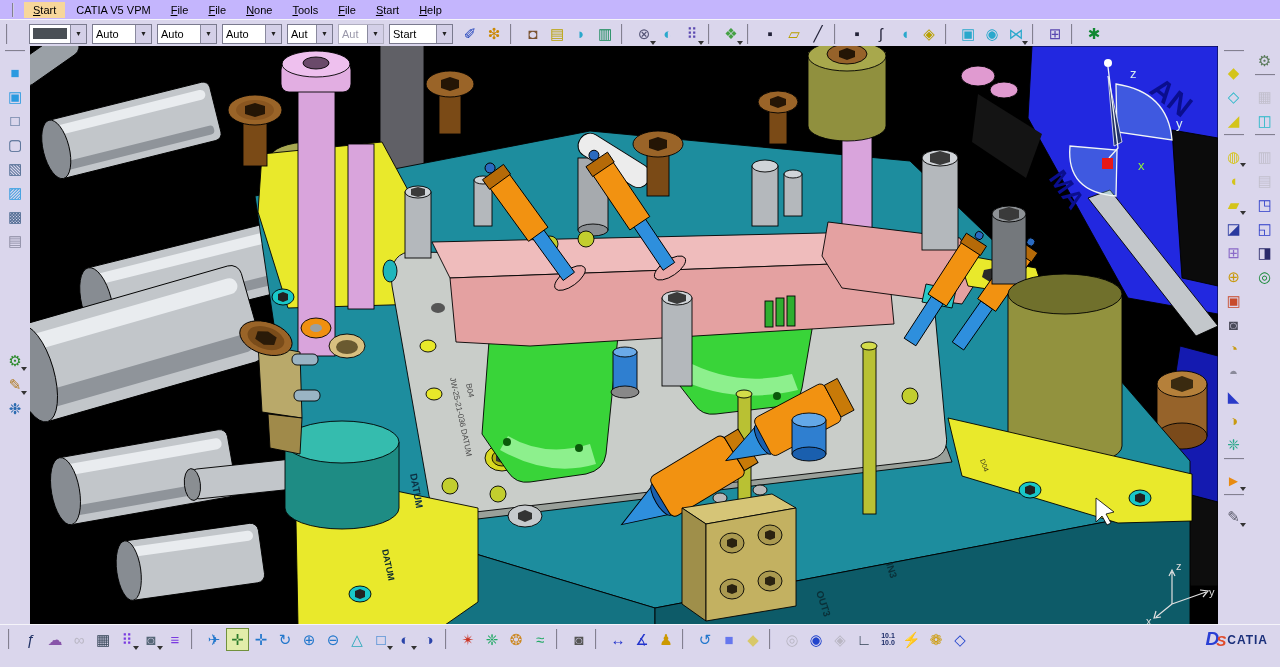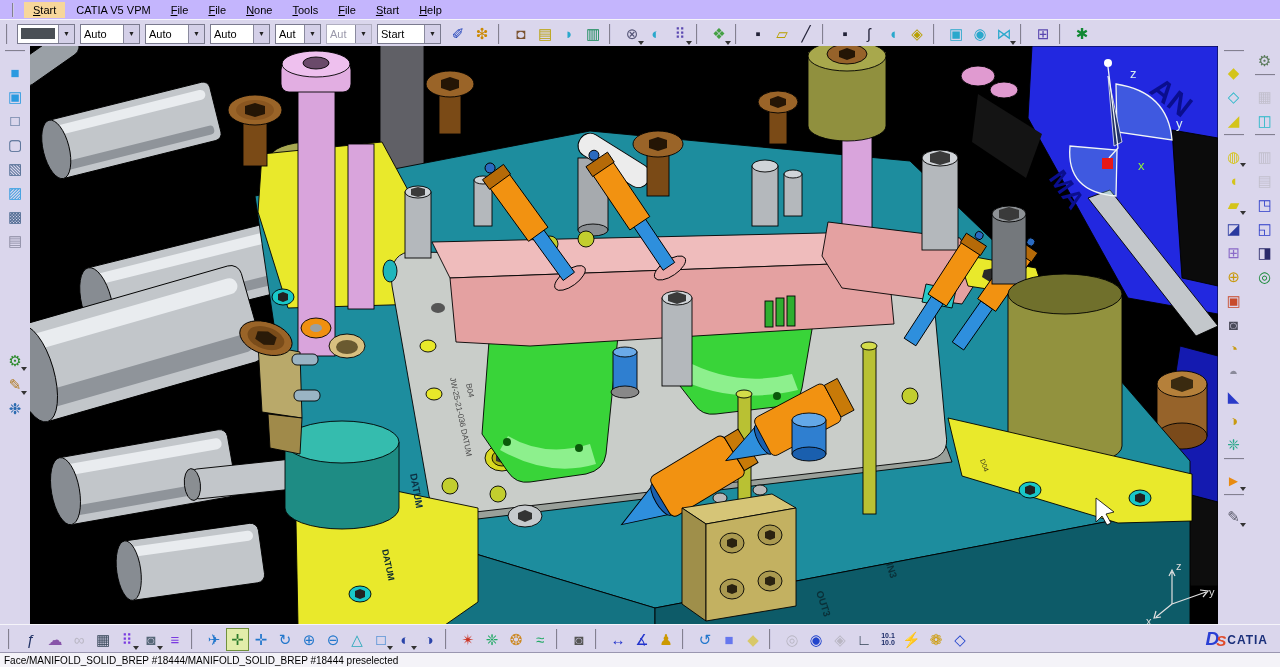--- a/index.html
+++ b/index.html
@@ -74,21 +74,21 @@
         <span class="mi g">None</span>
         <span class="mi g">Tools</span>
         <span class="mi g">File</span>
         <span class="mi g">Start</span>
         <span class="mi g">Help</span>
       </span>
   </div>
 
   <div class="toolbar-row">
     <span class="vgrip"></span>
-    <span style="display:flex;">
+    <span style="display:flex;margin-left:12px;">
 
     <span class="combo swatch">
           <span class="cv g" style="width: 34px;"></span>
           <span class="cb">▼</span>
         </span>
         <span class="combo">
           <span class="cv g" style="width: 36px;">Auto</span>
           <span class="cb">▼</span>
         </span>
         <span class="combo">
@@ -820,17 +820,14 @@
           <span class="g" style="color: rgb(34, 68, 204);">◇</span>
         </span>
       </span>
     <span class="brand">
       <span class="ds-d">D</span>
       <span class="ds-s">S</span>
       <span class="brand-name">CATIA</span>
     </span>
   </div>
 
-  <div class="statusbar">
-    <span>Face/MANIFOLD_SOLID_BREP #18444/MANIFOLD_SOLID_BREP #18444 preselected</span>
-  </div>
 
 </div>
 
 </body></html>

